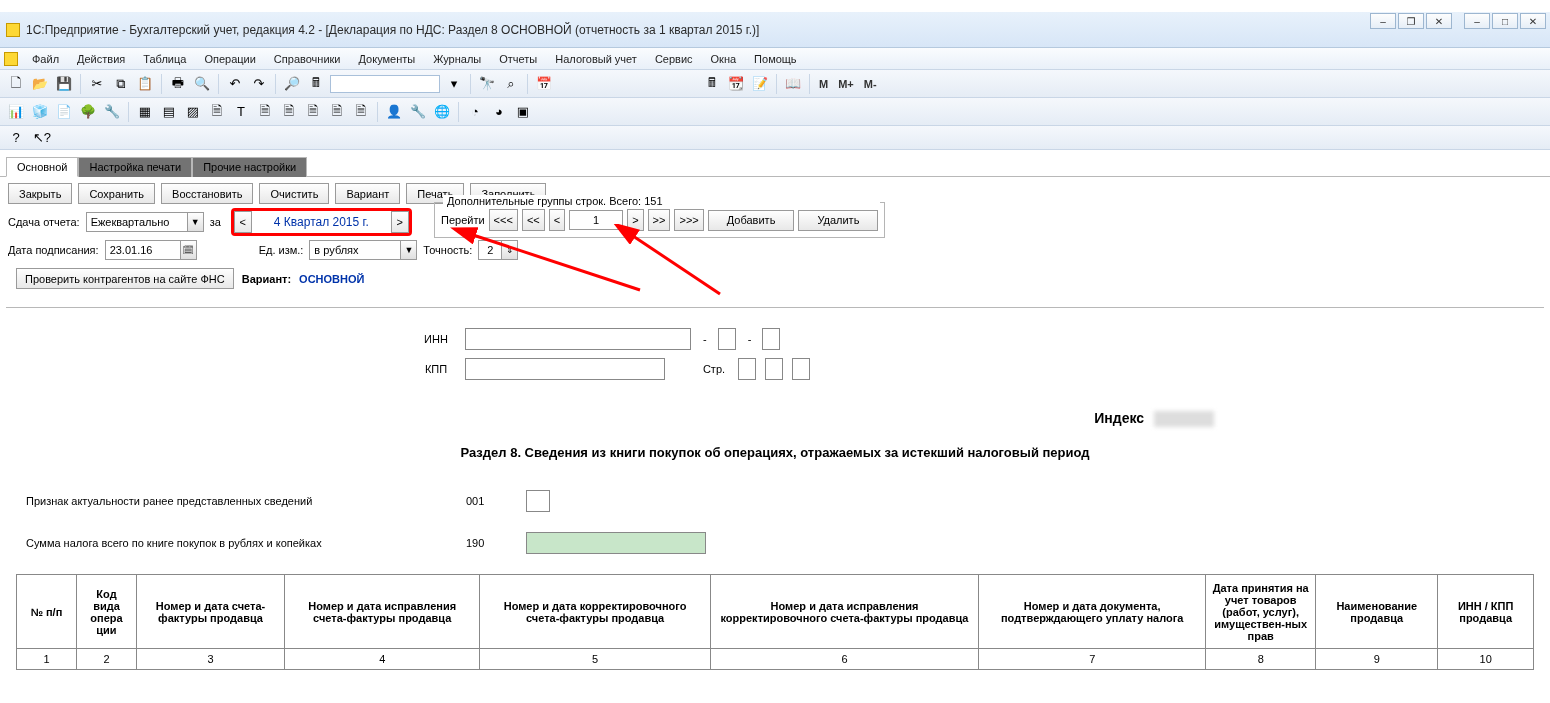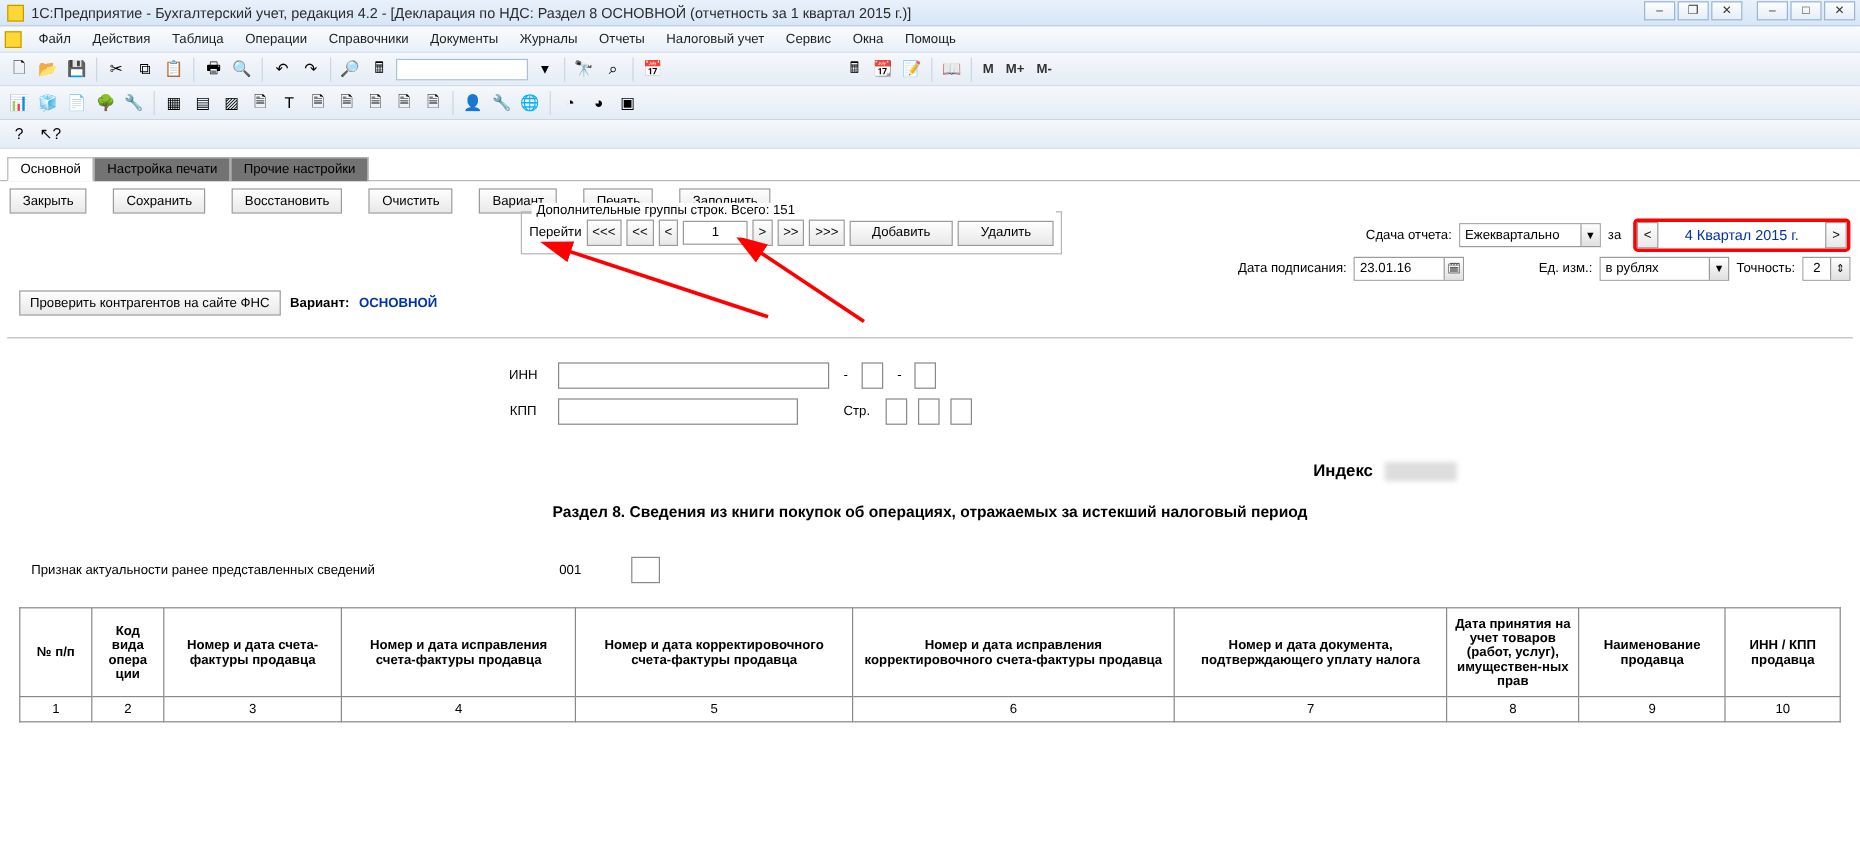--- a/index.html
+++ b/index.html
@@ -7,26 +7,27 @@
     margin: 0;
     font-family: Arial, sans-serif;
     font-size: 11px;
     background: #fff;
     color: #000;
     overflow: hidden;
   }
   .titlebar {
     background: linear-gradient(#e8f1fb, #d7e6f7);
     border-bottom: 1px solid #b5c9de;
-    height: 22px;
+    height: 36px;
     display: flex;
     align-items: center;
     padding: 0 6px;
     gap: 6px;
     position: relative;
+    margin-top: 12px;
   }
   .titlebar .icon1c {
     width: 14px; height: 14px;
     background: #fdd835; border: 1px solid #c79a00;
   }
   .titlebar .title { color: #2b2b2b; font-size: 12px; }
   .win-controls {
     position: absolute; right: 4px; top: 1px;
     display: flex; gap: 2px;
   }
@@ -95,40 +96,39 @@
     position: relative;
     top: 1px;
   }
   .tab.active {
     background: #fff;
     border-bottom: 1px solid #fff;
   }
 
   .button-row {
     padding: 6px 8px 2px 8px;
-    display: flex; gap: 22px;
+    display: flex; gap: 6px;
   }
   .btn {
     border: 1px solid #9a9a9a;
     background: linear-gradient(#fefefe,#e8e8e8);
     height: 21px;
     padding: 0 10px;
     display: inline-flex; align-items: center; justify-content: center;
     font-size: 11px; cursor: pointer;
   }
 
   .params {
     padding: 2px 8px 6px 8px;
     position: relative;
   }
   .params-row {
     display: flex; align-items: center;
     gap: 6px;
     height: 28px;
-    justify-content: flex-end;
   }
   .label { white-space: nowrap; }
   .combo {
     display: inline-flex; align-items: center;
     border: 1px solid #9a9a9a; background:#fff;
     height: 20px;
   }
   .combo input { border:none; height:18px; padding:0 4px; width:100px; font-size:11px; }
   .combo .arrow {
     width: 16px; height: 18px;
@@ -465,20 +465,25 @@
   </div>
 
   <div class="section-title">Раздел 8. Сведения из книги покупок об операциях, отражаемых за истекший налоговый период</div>
 
   <div class="row-line">
     <span class="descr">Признак актуальности ранее представленных сведений</span>
     <span class="code">001</span>
     <span class="small-box"></span>
   </div>
 
+  <div class="row-line">
+    <span class="descr">Сумма налога всего по книге покупок в рублях и копейках</span>
+    <span class="code">190</span>
+    <span class="green-box"></span>
+  </div>
 
   <table class="grid">
     <thead>
       <tr>
         <th style="width:60px">№ п/п</th>
         <th style="width:60px">Код вида опера ции</th>
         <th>Номер и дата счета-фактуры продавца</th>
         <th>Номер и дата исправления счета-фактуры продавца</th>
         <th>Номер и дата корректировочного счета-фактуры продавца</th>
         <th>Номер и дата исправления корректировочного счета-фактуры продавца</th>

